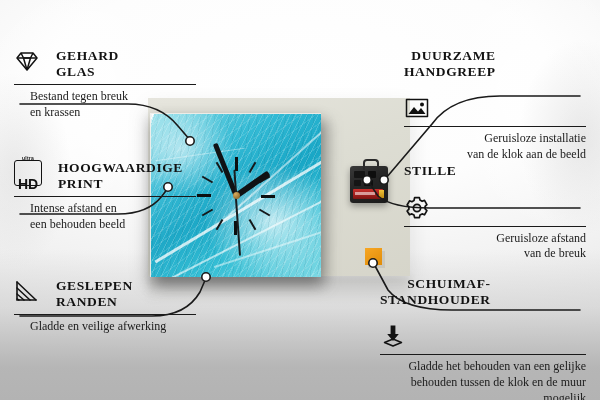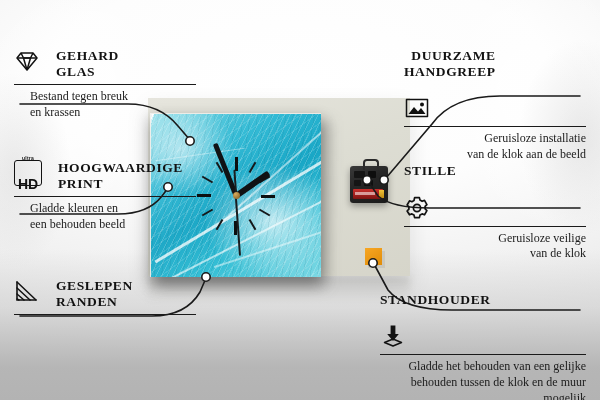--- a/index.html
+++ b/index.html
@@ -300,21 +300,21 @@
         <span class="u">ultra</span>
         <span class="h">HD</span>
       </span>
       <span class="ttl">
         <span>HOOGWAARDIGE</span><br>
         <span>PRINT</span>
       </span>
     </div>
     <div class="rule"></div>
     <div class="sub">
-      <span>Gladde kleuren en</span><br>
+      <span>Intense afstand en</span><br>
       <span>een behouden beeld</span>
     </div>
   </div>
 
   <div class="feat left" id="f3">
     <div class="head">
       <span class="ico">
         <svg viewBox="0 0 26 26">
             <g stroke="#121212" stroke-width="1.5" stroke-linecap="round">
           <path d="M3 4 L22 22"></path>
@@ -324,20 +324,23 @@
           <path d="M3 4 V22 H22" fill="none" stroke-width="1.6"></path>
             </g>
           </svg>
       </span>
       <span class="ttl">
         <span>GESLEPEN</span><br>
         <span>RANDEN</span>
       </span>
     </div>
     <div class="rule"></div>
+    <div class="sub">
+      <span>Gladde en veilige afwerking</span>
+    </div>
   </div>
 
   <div class="feat right" id="f4">
     <div class="head">
       <span class="ttl">
         <span>DUURZAME</span><br>
         <span>HANDGREEP</span>
       </span>
       <span class="ico">
         <svg viewBox="0 0 26 26">
@@ -365,29 +368,29 @@
         <svg viewBox="0 0 26 26">
             <g fill="none" stroke="#121212" stroke-width="1.7" stroke-linejoin="round">
           <path d="M10.6 2.6h4.8l.6 2.5 2.1 1.2 2.4-.9 2.4 4.2-1.8 1.8v2.4l1.8 1.8-2.4 4.2-2.4-.9-2.1 1.2-.6 2.5h-4.8l-.6-2.5-2.1-1.2-2.4.9L3.1 16l1.8-1.8v-2.4L3.1 10l2.4-4.2 2.4.9 2.1-1.2z"></path>
           <circle cx="13" cy="13" r="3.6"></circle>
             </g>
           </svg>
       </span>
     </div>
     <div class="rule"></div>
     <div class="sub">
-      <span>Geruisloze veilige</span><br>
-      <span>van de klok</span>
+      <span>Geruisloze afstand</span><br>
+      <span>van de breuk</span>
     </div>
   </div>
 
   <div class="feat right" id="f6">
     <div class="head">
       <span class="ttl">
-        <br>
+        <span>SCHUIMAF-</span><br>
         <span>STANDHOUDER</span>
       </span>
       <span class="ico">
         <svg viewBox="0 0 26 26">
           <path d="M10.6 2.5h4.8v8.5h3.4L13 18 7.2 11h3.4z" fill="#121212"></path>
           <path d="M4.5 19.5 L13 16 L21.5 19.5 L13 23 Z" fill="none" stroke="#121212" stroke-width="1.5" stroke-linejoin="round"></path>
         </svg>
       </span>
     </div>
     <div class="rule"></div>

